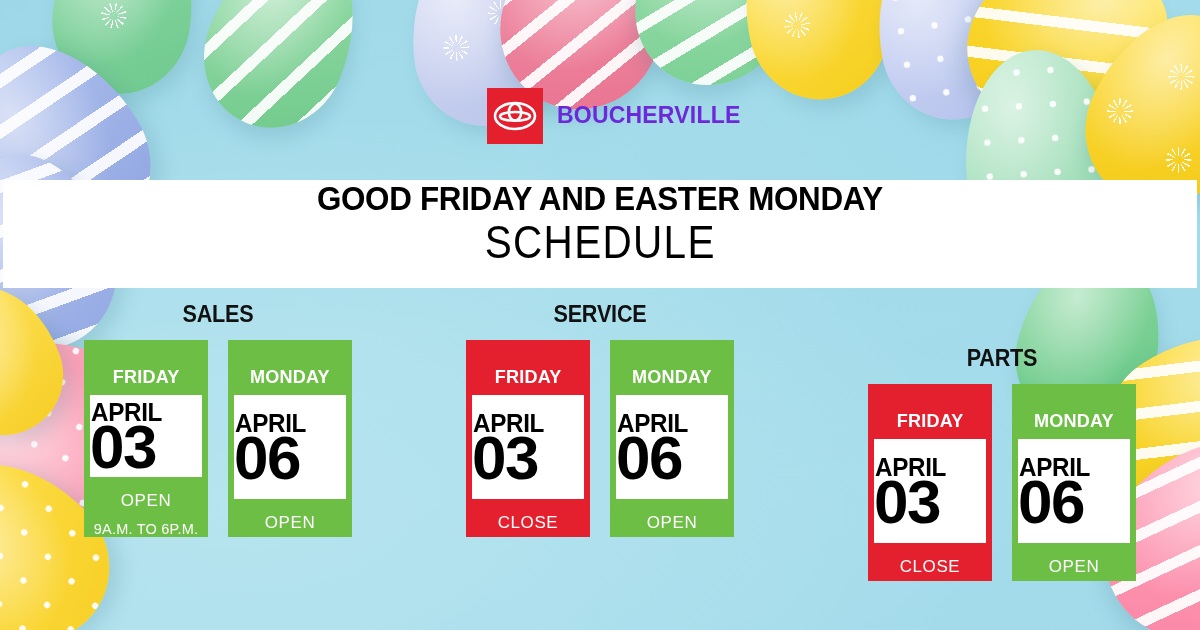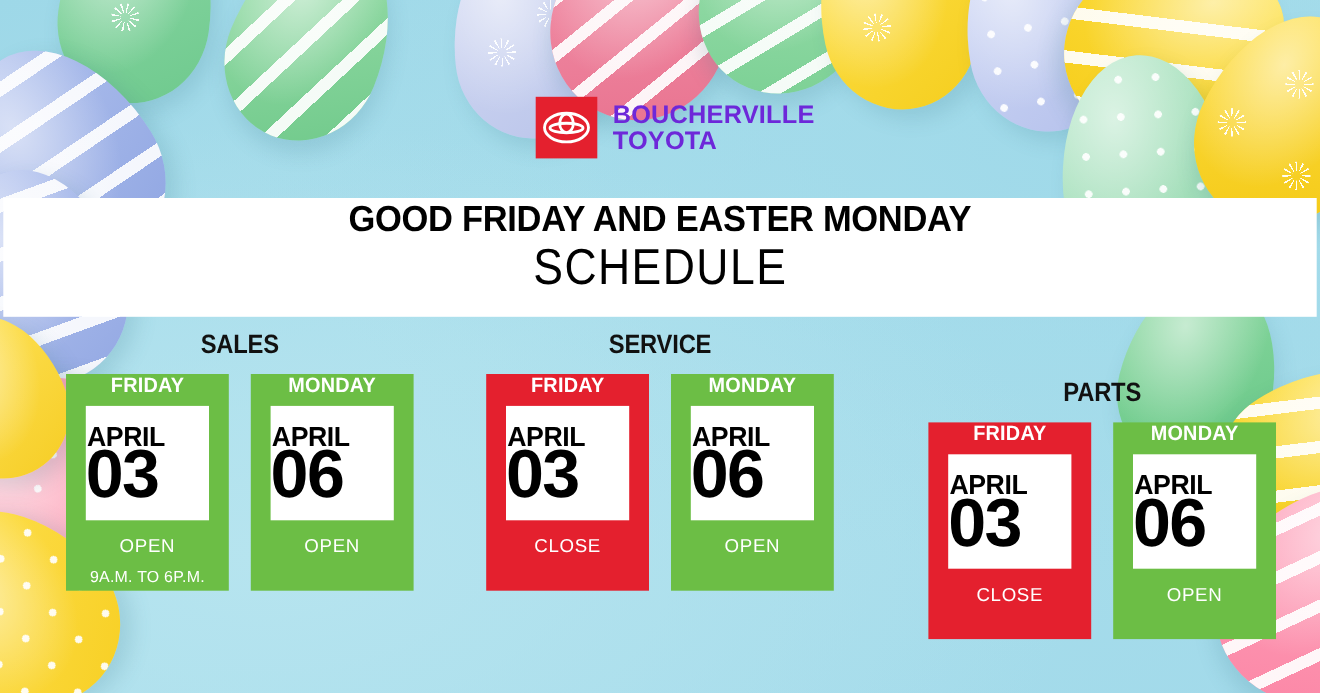--- a/index.html
+++ b/index.html
@@ -104,23 +104,23 @@
     position:absolute; left:0; top:300px; width:1200px; height:260px; z-index:3;
   }
   .dept { position:absolute; top:0; }
   .dept-title {
     font-weight:bold; font-size:24px; color:#111; text-align:center;
     letter-spacing:-.2px; transform:scaleX(.9);
     margin-bottom:12px; white-space:nowrap;
   }
   .cards { display:flex; gap:20px; justify-content:center; }
   .card {
-    width:148px; height:197px;
+    width:124px; height:197px;
     display:flex; flex-direction:column; align-items:center;
-    padding-top:0;
+    padding-top:26px;
   }
   .card.open  { background:#6cbe45; }
   .card.close { background:#e4202e; }
   .card-day {
     color:#fff; font-weight:bold; font-size:19px;
     letter-spacing:.2px; transform:scaleX(.95);
   }
   .date-box {
     width:112px; height:104px; background:#fff; margin-top:7px;
     display:flex; flex-direction:column; align-items:flex-start; justify-content:center;
@@ -244,21 +244,20 @@
 <div id="logo">
   <div id="logo-mark">
     <svg width="44" height="30" viewBox="0 0 44 30" aria-hidden="true">
       <ellipse cx="22" cy="15" rx="20" ry="13" fill="none" stroke="#fff" stroke-width="2.6"></ellipse>
       <ellipse cx="22" cy="11.2" rx="6.2" ry="8.4" fill="none" stroke="#fff" stroke-width="2.6"></ellipse>
       <ellipse cx="22" cy="15.4" rx="15" ry="4.4" fill="none" stroke="#fff" stroke-width="2.6"></ellipse>
     </svg>
   </div>
   <div id="logo-text">
     <div>BOUCHERVILLE</div>
-    <div>TOYOTA</div>
   </div>
 </div>
 
 <div id="title-band">
   <div id="title-line1">GOOD FRIDAY AND EASTER MONDAY</div>
   <div id="title-line2">SCHEDULE</div>
 </div>
 
 <div id="departments">
     <div class="dept" style="left: 60px; width: 316px;">

